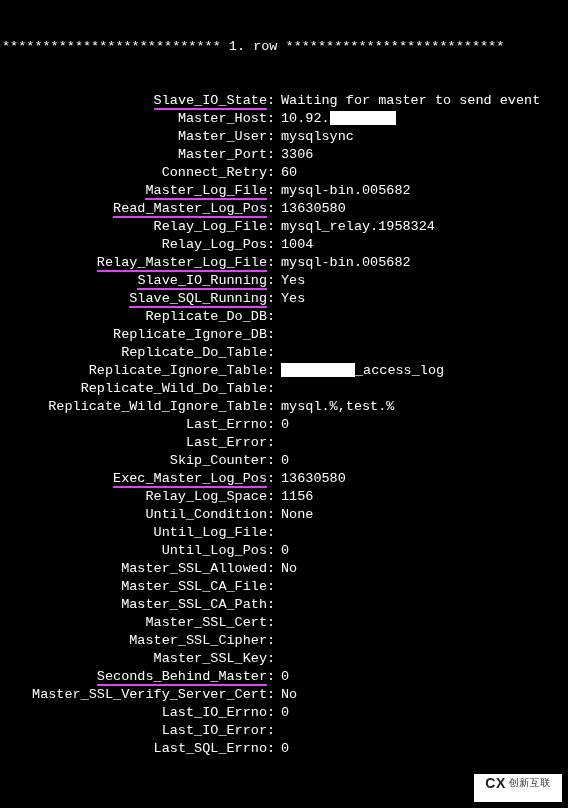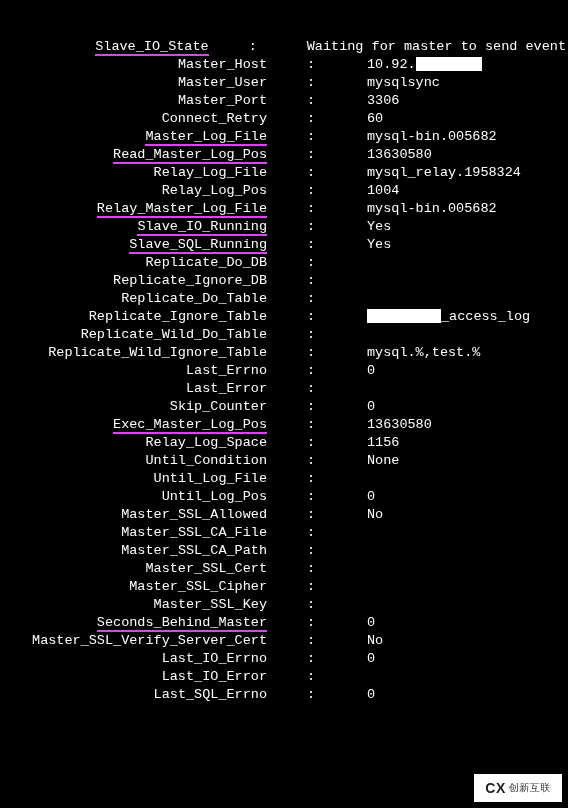--- a/index.html
+++ b/index.html
@@ -13,36 +13,34 @@
   font-size: 13.5px;
   line-height: 18px;
   overflow: hidden;
 }
 .terminal {
   padding: 2px 2px;
   white-space: pre;
 }
 .row {
   display: flex;
-  gap: 40px;
 }
 .label {
   display: inline-block;
   width: 265px;
   text-align: right;
   padding-right: 0;
 }
 .colon {
   width: 10px;
   text-align: left;
 }
 .value {
   text-align: left;
   padding-left: 4px;
-  margin-left: 6px;
 }
 .underline {
   border-bottom: 2px solid #d946ef;
 }
 .redact {
   display: inline-block;
   background: #fff;
   color: #fff;
   height: 14px;
   vertical-align: middle;
@@ -51,34 +49,34 @@
   position: absolute;
   right: 6px;
   bottom: 6px;
   width: 88px;
   height: 28px;
   background: #fff;
   color: #333;
   font-family: sans-serif;
   font-size: 10px;
   display:flex;
-  align-items:center;
   justify-content:center;
   letter-spacing:0.5px;
 }
 .watermark .cx {
   font-size:14px;
   font-weight:bold;
   margin-right:3px;
   color:#222;
 }
 </style>
 </head>
 <body>
 
 <div class="terminal">
+  <div>*************************** 1. row ***************************</div>
   <div id="rows"><div class="row"><span class="label"><span class="underline">Slave_IO_State</span></span><span class="colon">:</span><span class="value">Waiting for master to send event</span></div><div class="row"><span class="label">Master_Host</span><span class="colon">:</span><span class="value">10.92.<span class="redact" style="width: 66px;"></span></span></div><div class="row"><span class="label">Master_User</span><span class="colon">:</span><span class="value">mysqlsync</span></div><div class="row"><span class="label">Master_Port</span><span class="colon">:</span><span class="value">3306</span></div><div class="row"><span class="label">Connect_Retry</span><span class="colon">:</span><span class="value">60</span></div><div class="row"><span class="label"><span class="underline">Master_Log_File</span></span><span class="colon">:</span><span class="value">mysql-bin.005682</span></div><div class="row"><span class="label"><span class="underline">Read_Master_Log_Pos</span></span><span class="colon">:</span><span class="value">13630580</span></div><div class="row"><span class="label">Relay_Log_File</span><span class="colon">:</span><span class="value">mysql_relay.1958324</span></div><div class="row"><span class="label">Relay_Log_Pos</span><span class="colon">:</span><span class="value">1004</span></div><div class="row"><span class="label"><span class="underline">Relay_Master_Log_File</span></span><span class="colon">:</span><span class="value">mysql-bin.005682</span></div><div class="row"><span class="label"><span class="underline">Slave_IO_Running</span></span><span class="colon">:</span><span class="value">Yes</span></div><div class="row"><span class="label"><span class="underline">Slave_SQL_Running</span></span><span class="colon">:</span><span class="value">Yes</span></div><div class="row"><span class="label">Replicate_Do_DB</span><span class="colon">:</span><span class="value"></span></div><div class="row"><span class="label">Replicate_Ignore_DB</span><span class="colon">:</span><span class="value"></span></div><div class="row"><span class="label">Replicate_Do_Table</span><span class="colon">:</span><span class="value"></span></div><div class="row"><span class="label">Replicate_Ignore_Table</span><span class="colon">:</span><span class="value"><span class="redact" style="width: 74px;"></span>_access_log</span></div><div class="row"><span class="label">Replicate_Wild_Do_Table</span><span class="colon">:</span><span class="value"></span></div><div class="row"><span class="label">Replicate_Wild_Ignore_Table</span><span class="colon">:</span><span class="value">mysql.%,test.%</span></div><div class="row"><span class="label">Last_Errno</span><span class="colon">:</span><span class="value">0</span></div><div class="row"><span class="label">Last_Error</span><span class="colon">:</span><span class="value"></span></div><div class="row"><span class="label">Skip_Counter</span><span class="colon">:</span><span class="value">0</span></div><div class="row"><span class="label"><span class="underline">Exec_Master_Log_Pos</span></span><span class="colon">:</span><span class="value">13630580</span></div><div class="row"><span class="label">Relay_Log_Space</span><span class="colon">:</span><span class="value">1156</span></div><div class="row"><span class="label">Until_Condition</span><span class="colon">:</span><span class="value">None</span></div><div class="row"><span class="label">Until_Log_File</span><span class="colon">:</span><span class="value"></span></div><div class="row"><span class="label">Until_Log_Pos</span><span class="colon">:</span><span class="value">0</span></div><div class="row"><span class="label">Master_SSL_Allowed</span><span class="colon">:</span><span class="value">No</span></div><div class="row"><span class="label">Master_SSL_CA_File</span><span class="colon">:</span><span class="value"></span></div><div class="row"><span class="label">Master_SSL_CA_Path</span><span class="colon">:</span><span class="value"></span></div><div class="row"><span class="label">Master_SSL_Cert</span><span class="colon">:</span><span class="value"></span></div><div class="row"><span class="label">Master_SSL_Cipher</span><span class="colon">:</span><span class="value"></span></div><div class="row"><span class="label">Master_SSL_Key</span><span class="colon">:</span><span class="value"></span></div><div class="row"><span class="label"><span class="underline">Seconds_Behind_Master</span></span><span class="colon">:</span><span class="value">0</span></div><div class="row"><span class="label">Master_SSL_Verify_Server_Cert</span><span class="colon">:</span><span class="value">No</span></div><div class="row"><span class="label">Last_IO_Errno</span><span class="colon">:</span><span class="value">0</span></div><div class="row"><span class="label">Last_IO_Error</span><span class="colon">:</span><span class="value"></span></div><div class="row"><span class="label">Last_SQL_Errno</span><span class="colon">:</span><span class="value">0</span></div></div>
 </div>
 
 <div class="watermark">
   <span class="cx">CX</span>
   <span>创新互联</span>
 </div>
 
 </body></html>

